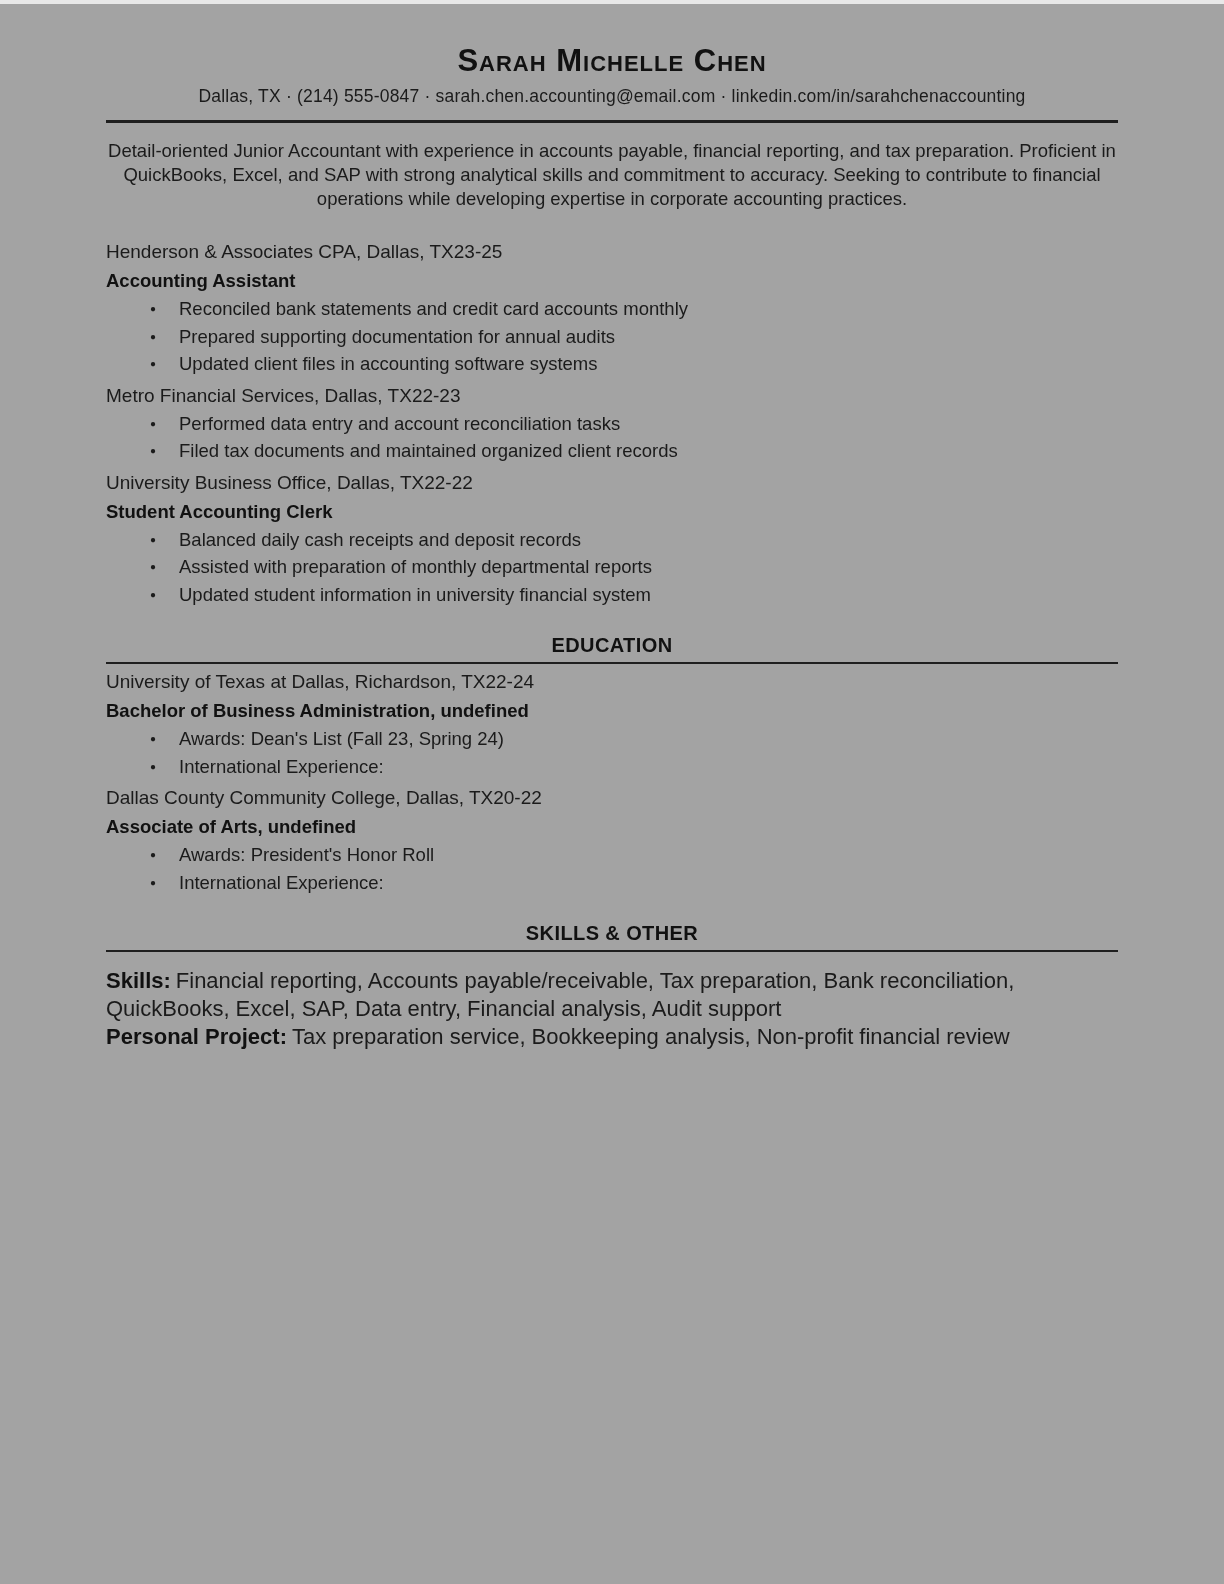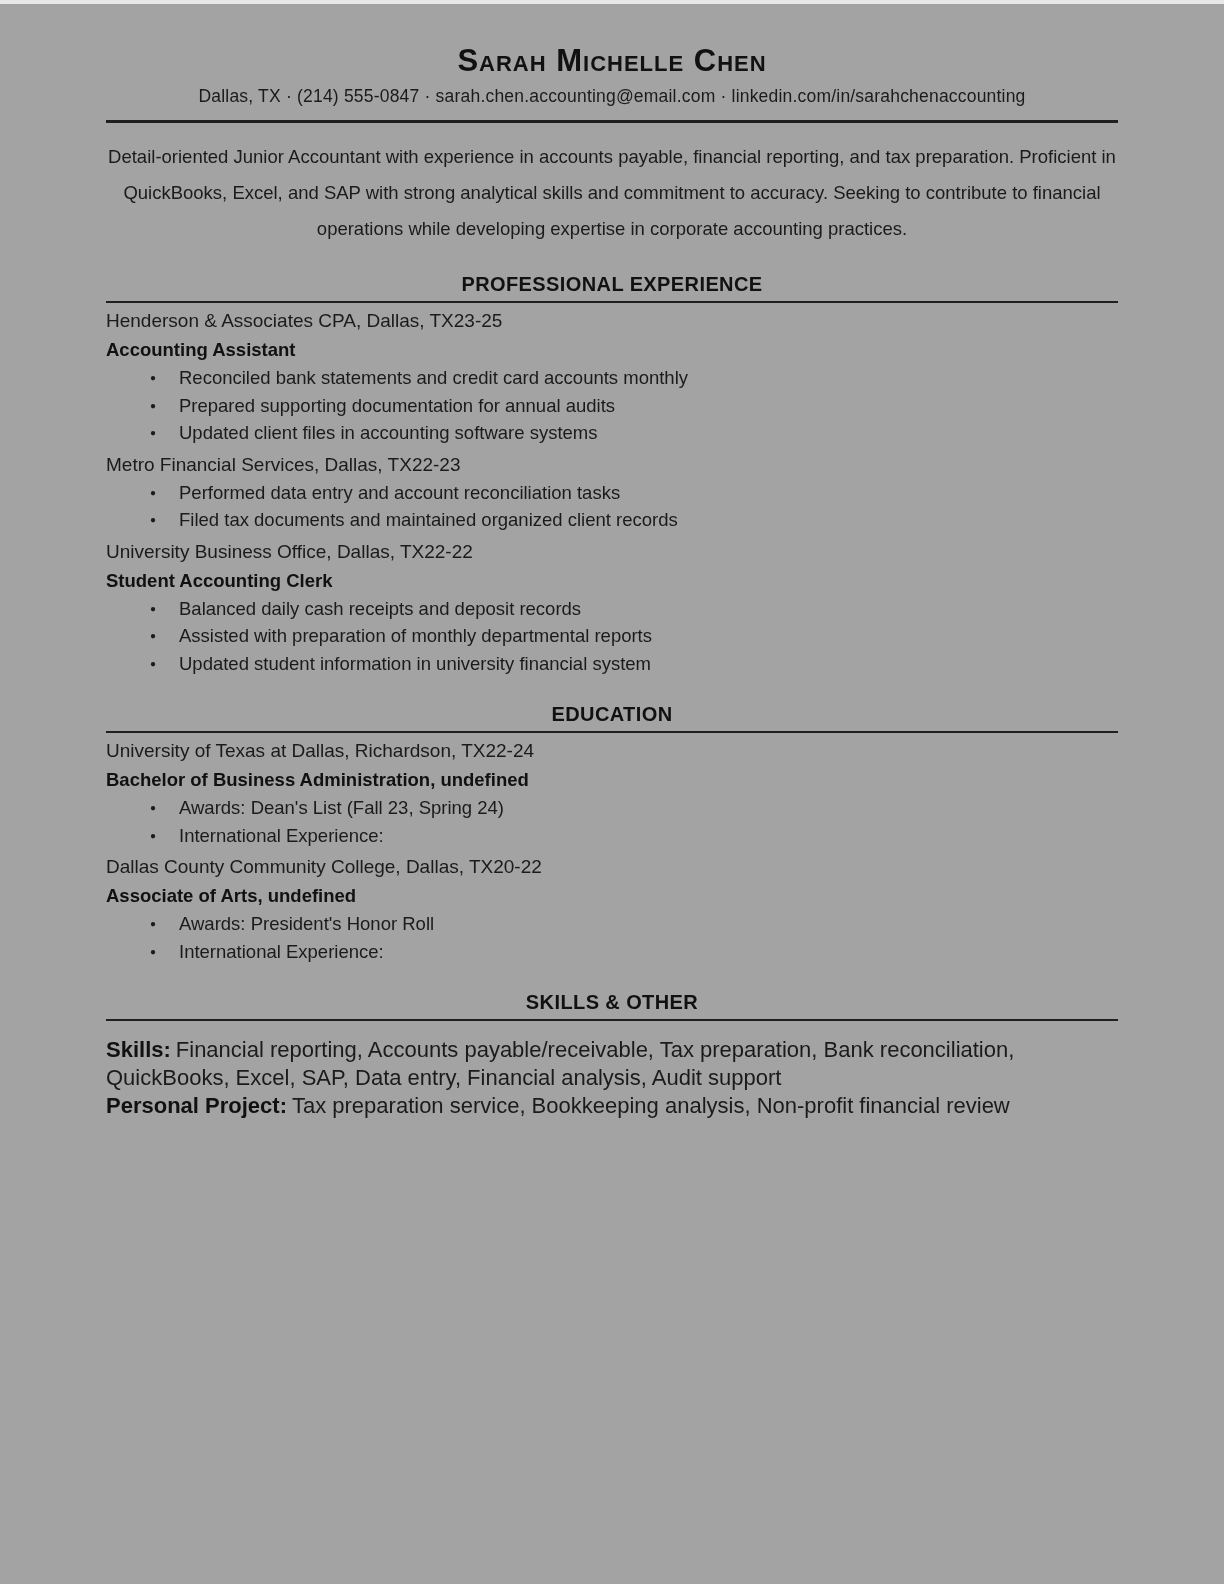--- a/index.html
+++ b/index.html
@@ -25,21 +25,21 @@
     color: #111111;
     line-height: 1.1;
   }
   .contact { font-size: 17.5px; color: #1b1b1b; letter-spacing: 0.2px; }
 
   
   .summary {
     margin: 16px 0 0 0;
     text-align: center;
     font-size: 18.5px;
-    line-height: 36px;
+    line-height: 24px;
     color: #1b1b1b;
   }
 
   
   .section { margin-top: 26px; }
   .sec-head { border-bottom: 2px solid #1f1f1f; padding-bottom: 5px; }
   .sec-title {
     margin: 0;
     text-align: center;
     font-size: 20px;
@@ -87,23 +87,20 @@
 <div class="page">
 
   <div class="header">
     <h1 class="name">Sarah Michelle Chen</h1>
     <div class="contact">Dallas, TX · (214) 555-0847 · sarah.chen.accounting@email.com · linkedin.com/in/sarahchenaccounting</div>
   </div>
 
   <p class="summary">Detail-oriented Junior Accountant with experience in accounts payable, financial reporting, and tax preparation. Proficient in QuickBooks, Excel, and SAP with strong analytical skills and commitment to accuracy. Seeking to contribute to financial operations while developing expertise in corporate accounting practices.</p>
 
   <div class="section">
-    <div class="sec-head">
-      <h2 class="sec-title">PROFESSIONAL EXPERIENCE</h2>
-    </div>
 
     <div class="entry">
       <div class="entry-head">
         <span class="org">Henderson &amp; Associates CPA, Dallas, TX</span>
         <span class="dates">23-25</span>
       </div>
       <div class="role">Accounting Assistant</div>
       <ul class="bullets">
         <li>Reconciled bank statements and credit card accounts monthly</li>
         <li>Prepared supporting documentation for annual audits</li>

